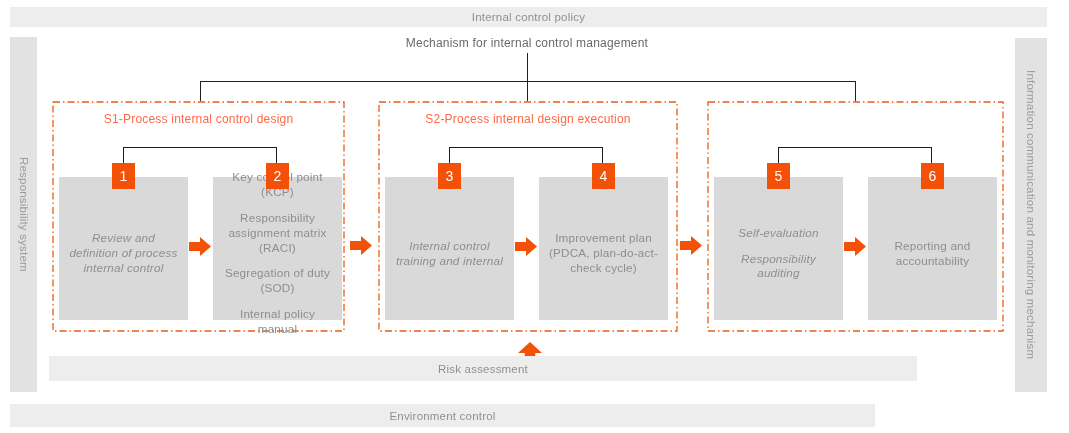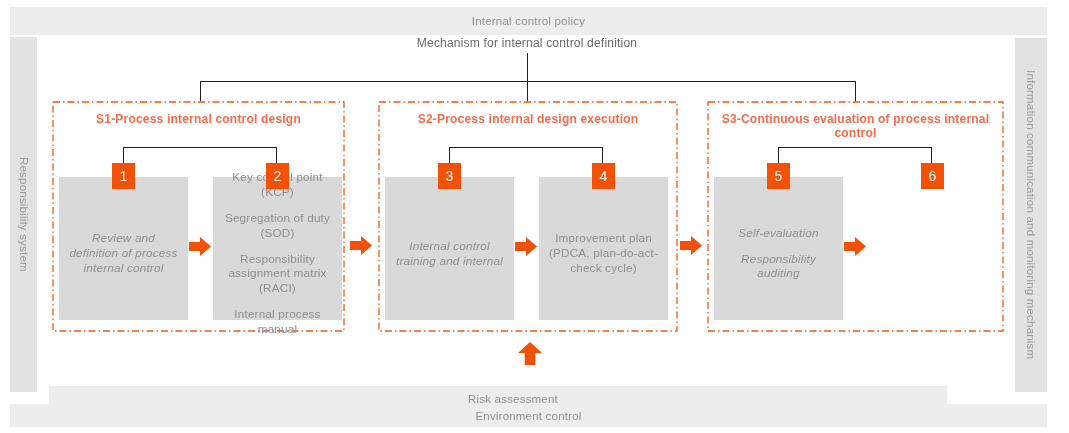--- a/index.html
+++ b/index.html
@@ -20,23 +20,23 @@
     position:relative;width:1069px;height:433px;background:#fff;
     font-family:"Liberation Sans",sans-serif;overflow:hidden;
     letter-spacing:0.2px;
   }
   
   .hbar{
     position:absolute;background:var(--bar-bg);color:var(--bar-text);
     display:flex;align-items:center;justify-content:center;
     font-size:11.5px;
   }
-  .top-bar{left:10px;top:7px;width:1037px;height:28px;}
-  .risk-bar{left:49px;top:386px;width:868px;height:25px;padding-left:30px;}
-  .env-bar{left:10px;top:404px;width:1037px;height:23px;}
+  .top-bar{left:10px;top:7px;width:1037px;height:20px;}
+  .risk-bar{left:49px;top:356px;width:868px;height:25px;}
+  .env-bar{left:10px;top:404px;width:865px;height:23px;}
   
   .vbar{
     position:absolute;background:var(--side-bg);color:var(--side-text);
     display:flex;align-items:center;justify-content:center;
     writing-mode:vertical-rl;text-orientation:mixed;font-size:11.5px;
   }
   .left-bar{left:10px;top:37px;width:27px;height:355px;}
   .right-bar{left:1015px;top:38px;width:32px;height:354px;}
   
   .mech-label{
@@ -54,21 +54,21 @@
   .panel.s1{left:52px;width:293px;}
   .panel.s2{left:378px;width:300px;}
   .panel.s3{left:707px;width:297px;}
   .panel svg.dash{position:absolute;left:0;top:0;width:100%;height:100%;}
   .panel svg.dash rect{
     fill:none;stroke:var(--border);stroke-width:1.3;
     stroke-dasharray:7 3 1.5 3;
   }
   .panel-title{
     position:absolute;left:0;top:11px;width:100%;text-align:center;
-    color:var(--title);font-size:12px;font-weight:bold;
+    color:var(--title);font-size:12px;
   }
   .bracket{
     position:absolute;left:71px;top:46px;width:154px;height:16px;
     border-top:1px solid var(--line);
     border-left:1px solid var(--line);
     border-right:1px solid var(--line);
     box-sizing:border-box;
   }
   .numbox{
     position:absolute;top:62px;width:23px;height:26px;background:var(--accent);
@@ -99,21 +99,21 @@
 </style>
 </head>
 <body>
 
 <div class="canvas">
 
   <div class="hbar top-bar">
     <span>Internal control policy</span>
   </div>
 
-  <div class="mech-label">Mechanism for internal control definition</div>
+  <div class="mech-label">Mechanism for internal control management</div>
 
   <div class="vbar left-bar">
     <span>Responsibility system</span>
   </div>
   <div class="vbar right-bar">
     <span>Information communication and monitoring mechanism</span>
   </div>
 
   <div class="cline stub"></div>
   <div class="cline hline"></div>
@@ -127,23 +127,23 @@
     <div class="panel-title">S1-Process internal control design</div>
     <div class="bracket"></div>
     <div class="numbox a">1</div>
     <div class="numbox b">2</div>
     <div class="graybox a">
       <p>Review and definition of process internal control</p>
     </div>
     <div class="arrow-right intra-arrow"></div>
     <div class="graybox b">
       <p>Key control point (KCP)</p>
+      <p>Responsibility assignment matrix (RACI)</p>
       <p>Segregation of duty (SOD)</p>
-      <p>Responsibility assignment matrix (RACI)</p>
-      <p>Internal process manual</p>
+      <p>Internal policy manual</p>
     </div>
   </div>
 
   <div class="arrow-right inter-arrow-1"></div>
 
   <div class="panel s2">
     <svg class="dash">
         <rect x="1" y="1" style="width:calc(100% - 2px);height:calc(100% - 2px)"></rect>
       </svg>
     <div class="panel-title">S2-Process internal design execution</div>
@@ -158,29 +158,31 @@
       <p>Improvement plan (PDCA, plan-do-act-check cycle)</p>
     </div>
   </div>
 
   <div class="arrow-right inter-arrow-2"></div>
 
   <div class="panel s3">
     <svg class="dash">
         <rect x="1" y="1" style="width:calc(100% - 2px);height:calc(100% - 2px)"></rect>
       </svg>
-    <div class="panel-title">S3-Continuous evaluation of process internal control</div>
     <div class="bracket"></div>
     <div class="numbox a">5</div>
     <div class="numbox b">6</div>
     <div class="graybox a">
       <p>Self-evaluation</p>
       <p>Responsibility auditing</p>
     </div>
     <div class="arrow-right intra-arrow"></div>
+    <div class="graybox b">
+      <p>Reporting and accountability</p>
+    </div>
   </div>
 
   <div class="arrow-up"></div>
 
   <div class="hbar risk-bar">
     <span>Risk assessment</span>
   </div>
   <div class="hbar env-bar">
     <span>Environment control</span>
   </div>

